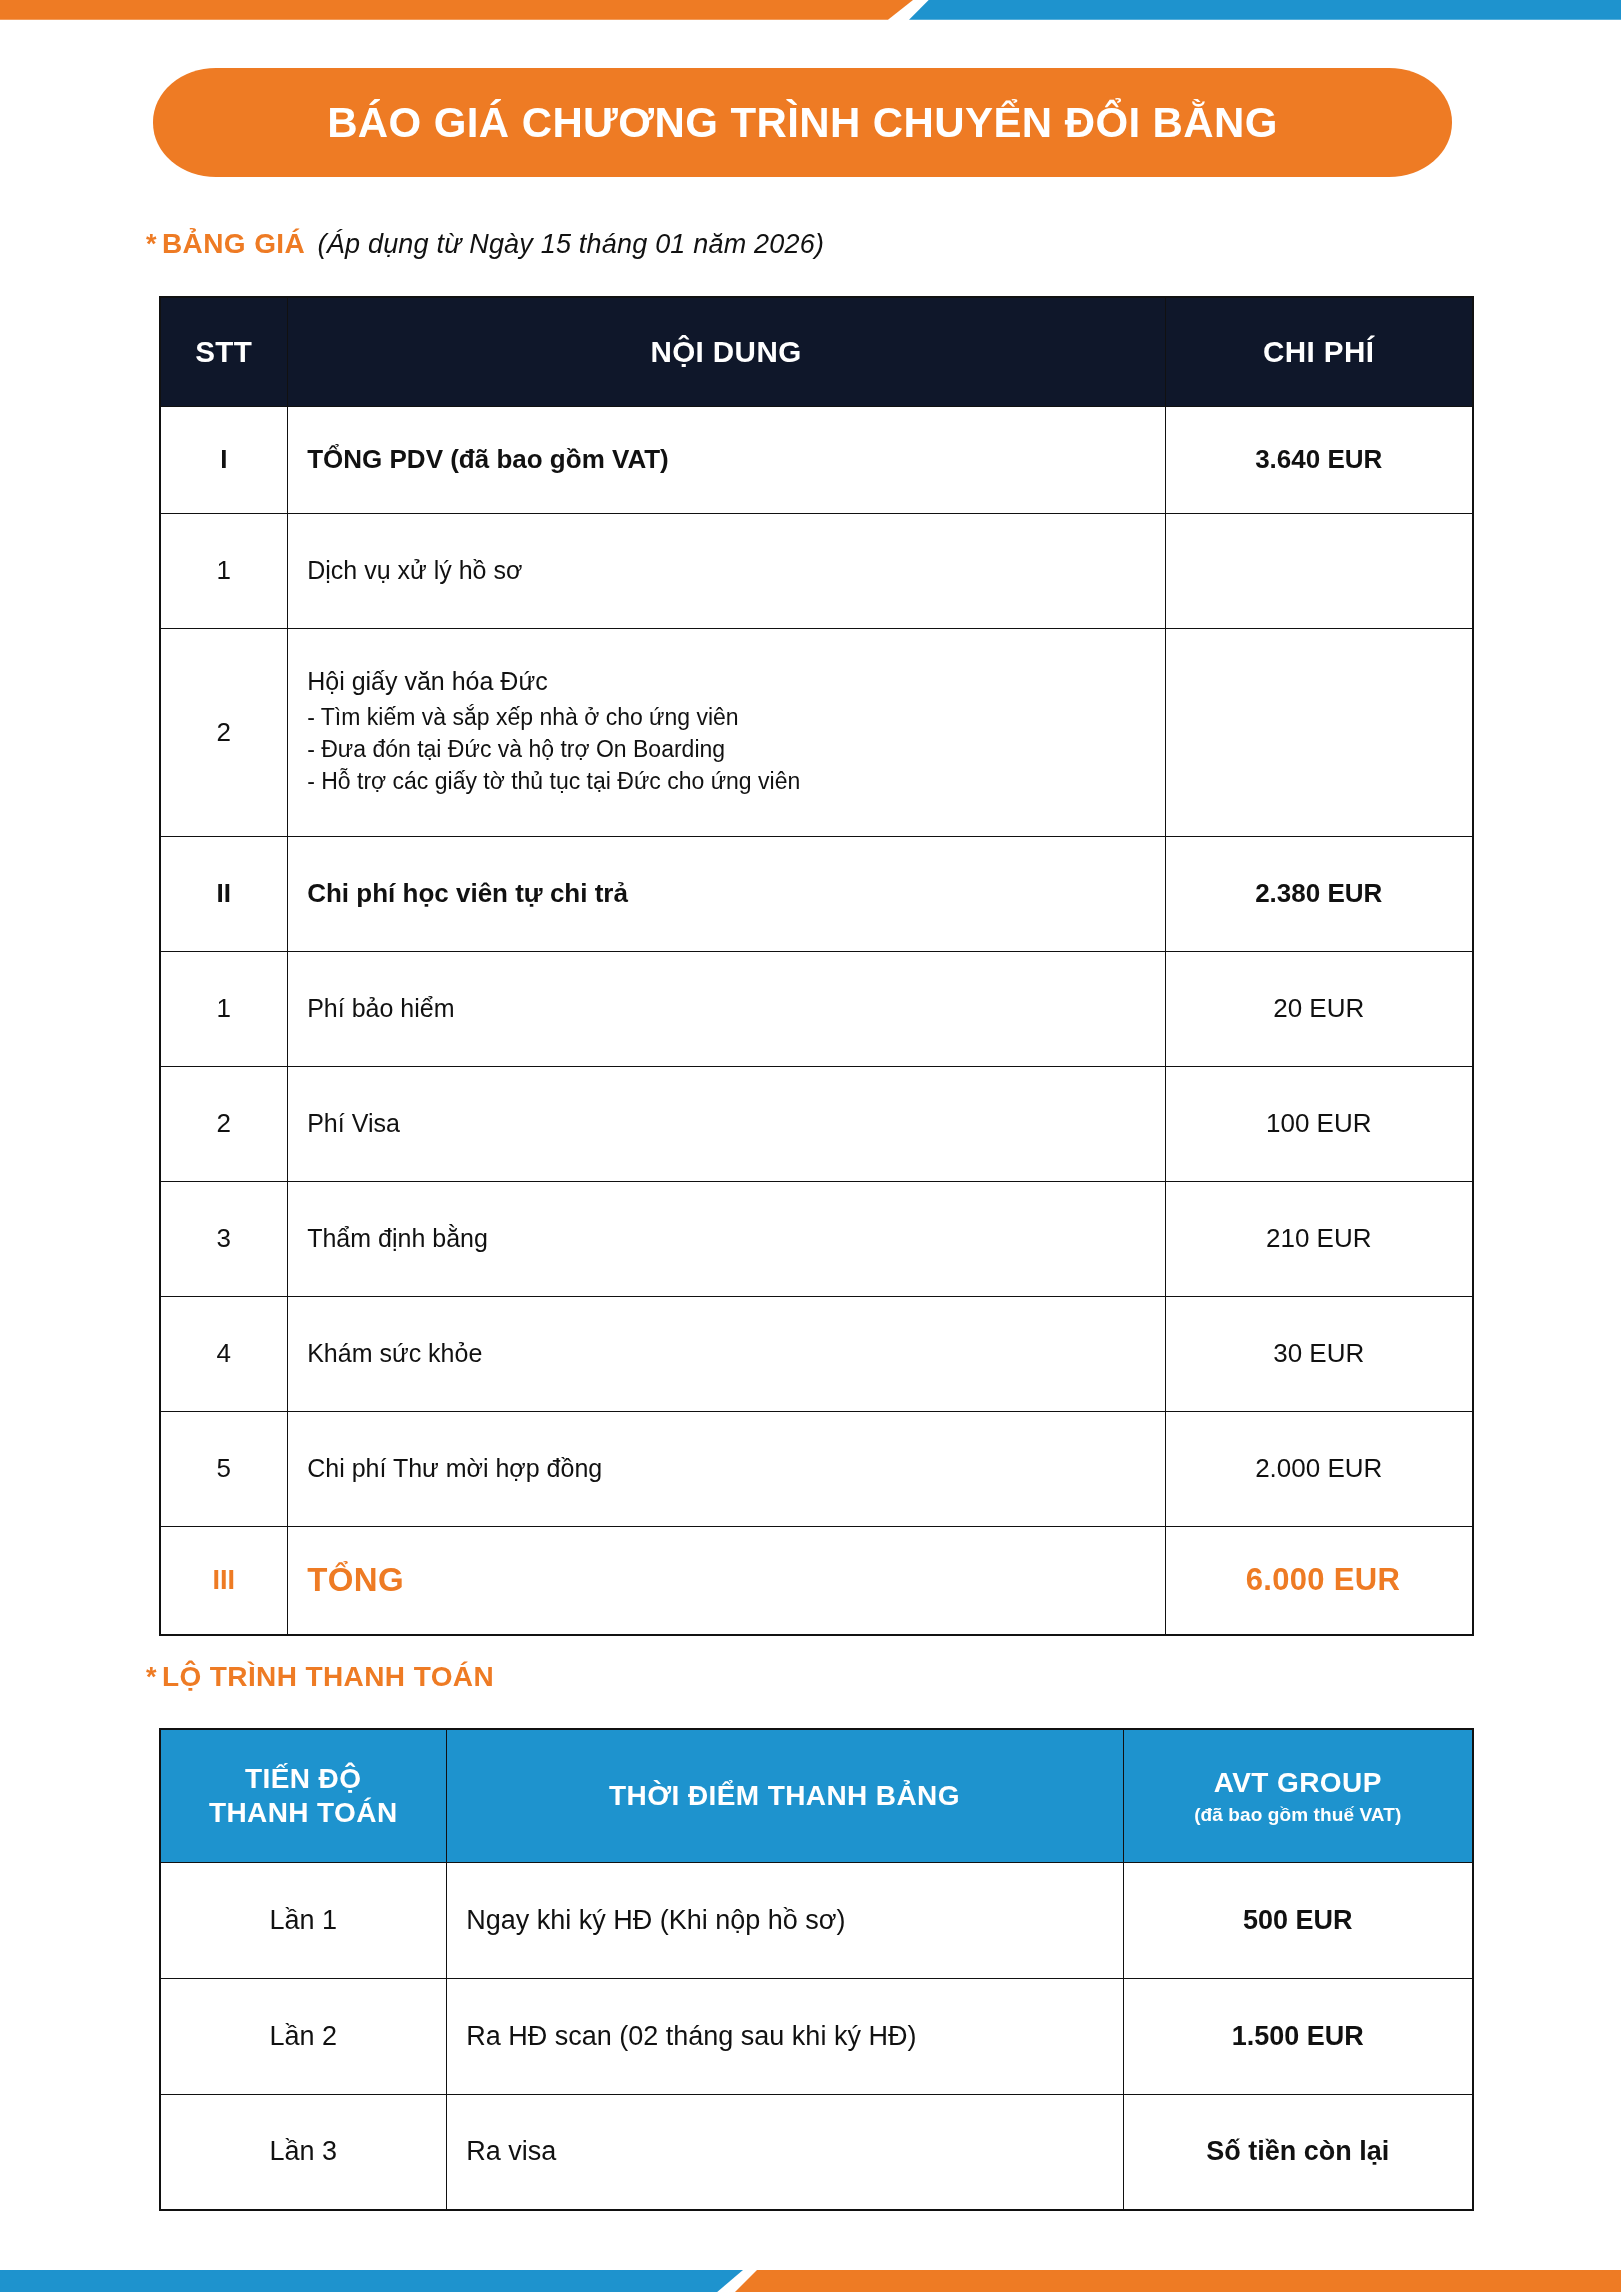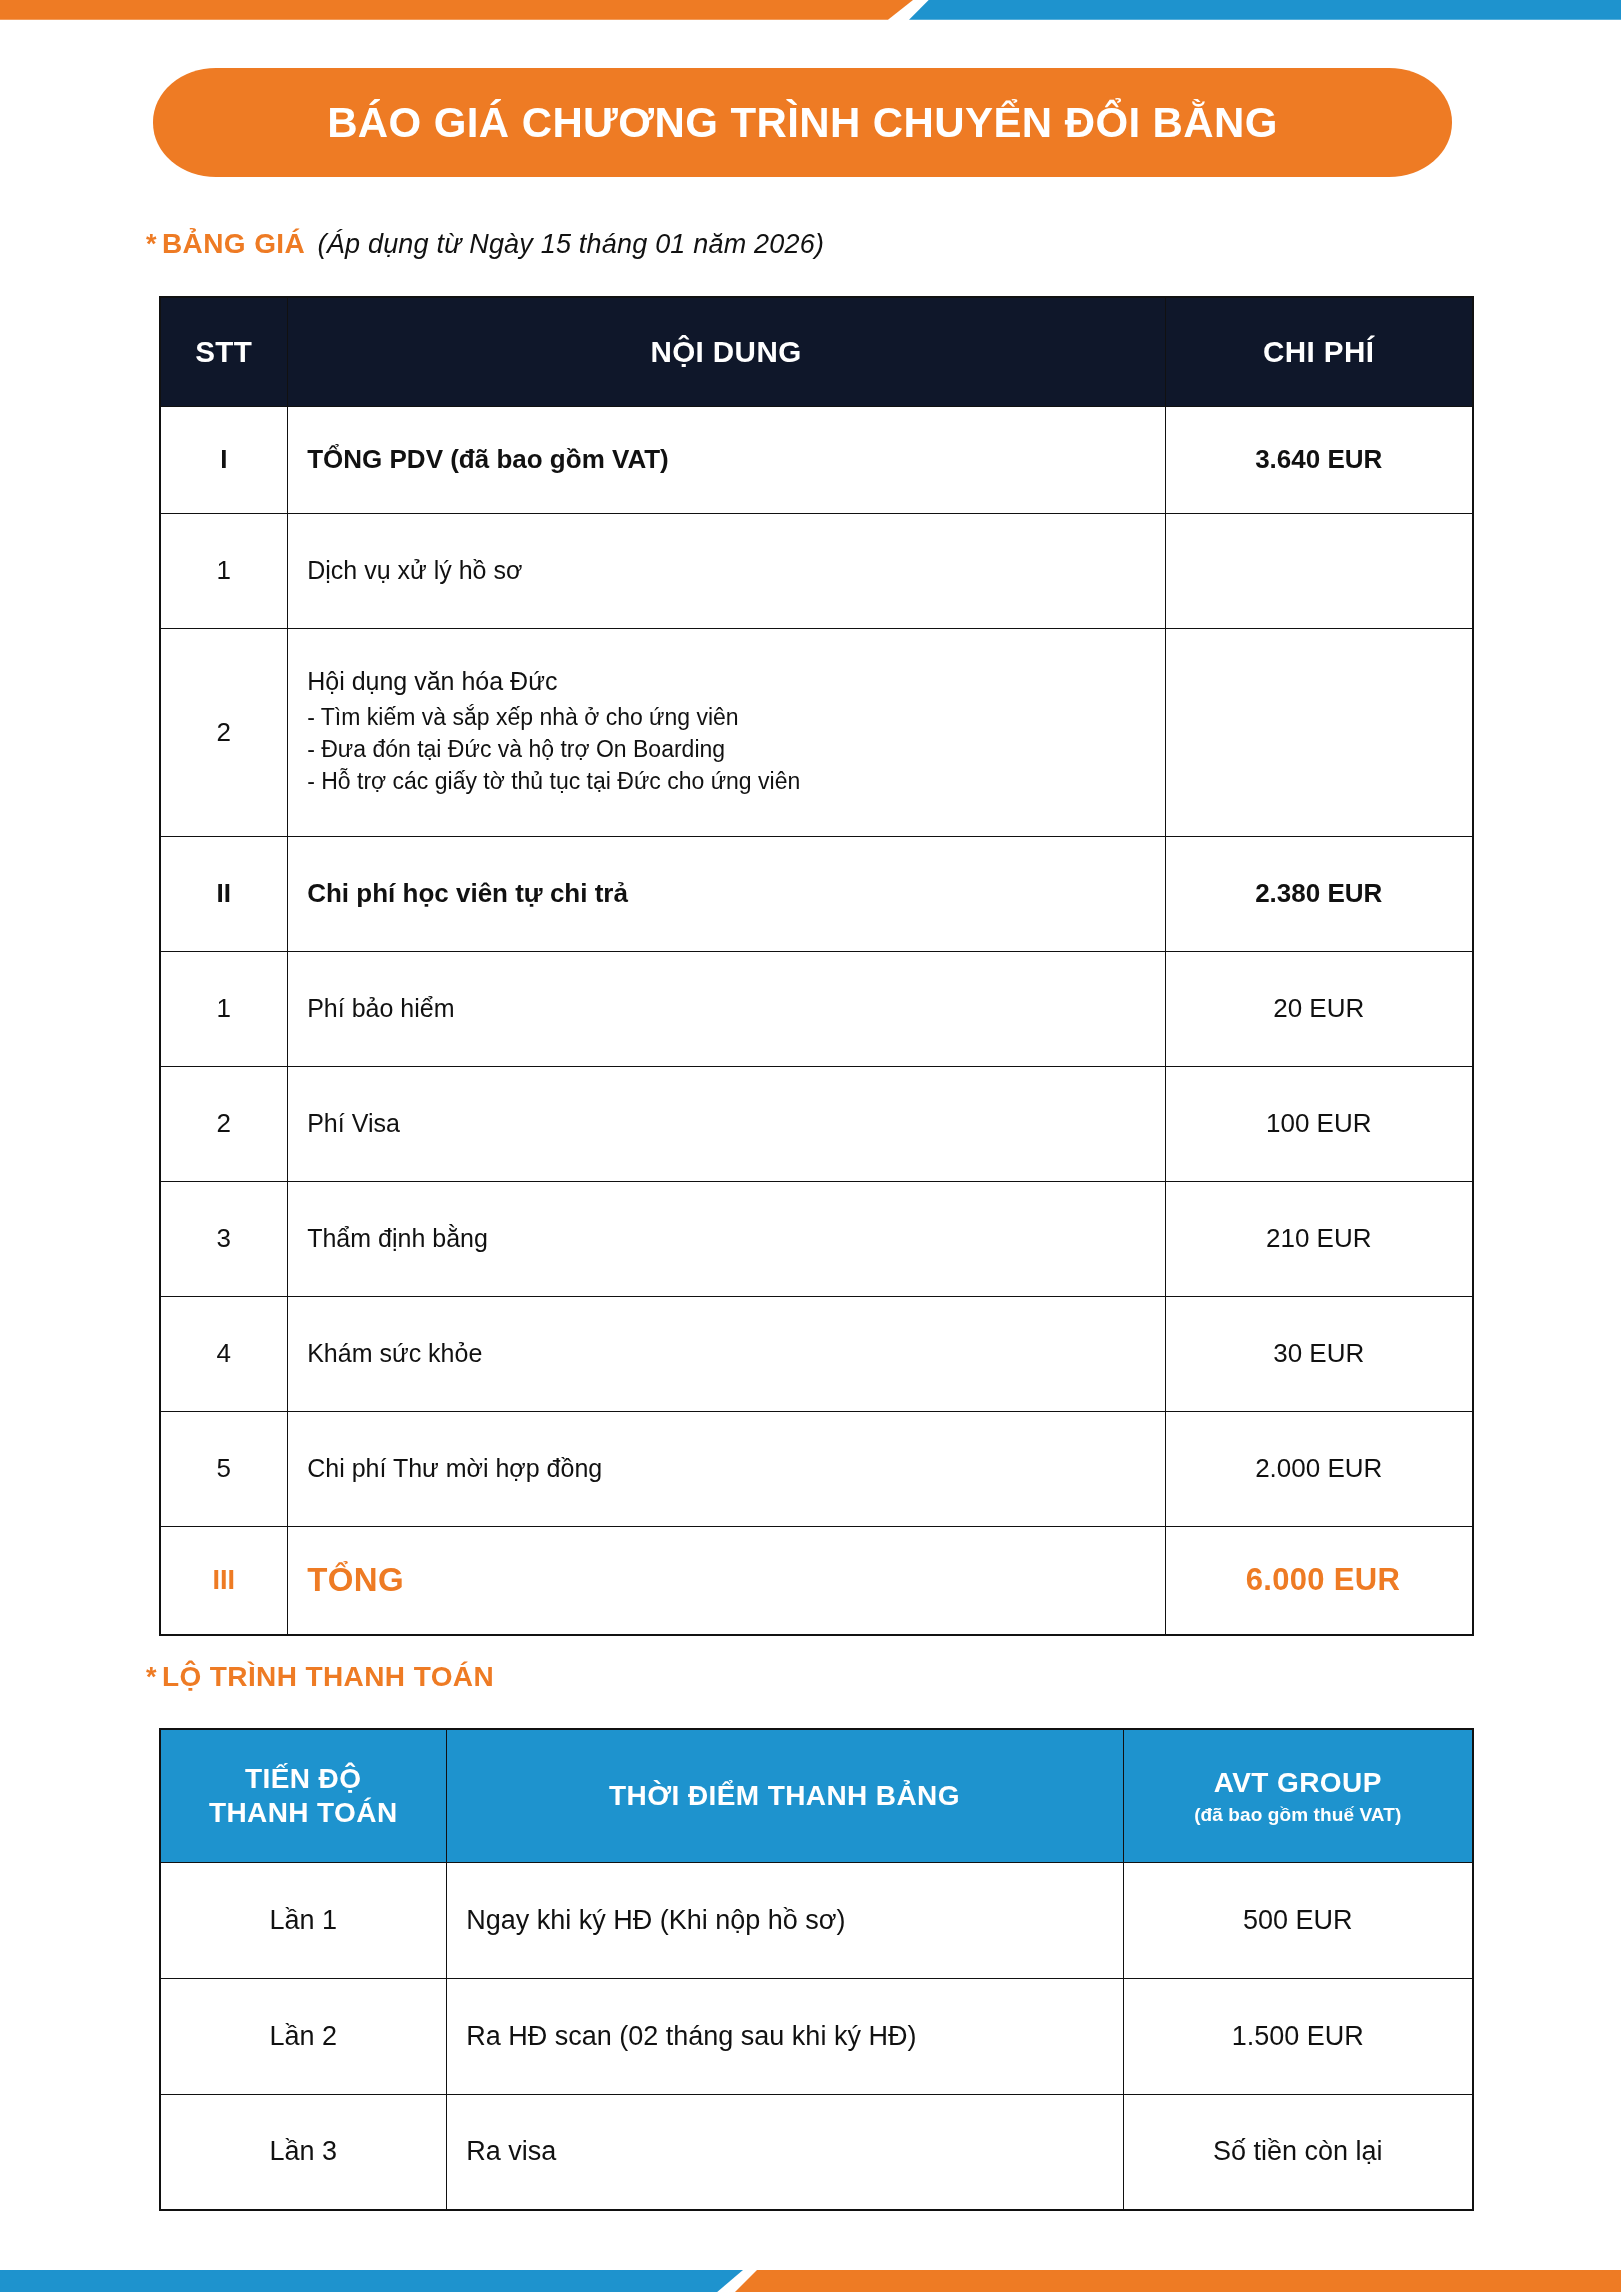--- a/index.html
+++ b/index.html
@@ -94,21 +94,21 @@
   #pay-table th {
     background:#1E93CE; color:#fff;
     font-size:28px; font-weight:bold; text-align:center;
     height:133px; line-height:1.22; letter-spacing:0.4px;
   }
   #pay-table th .small {
     display:block; font-size:19px; font-weight:bold; letter-spacing:0.1px; margin-top:2.7px;
   }
   #pay-table td { height:116px; font-size:27px; }
   #pay-table td.stage  { text-align:center; }
-  #pay-table td.amount { text-align:center; }
+  #pay-table td.amount { text-align:center;font-weight:bold; }
 </style>
 </head>
 <body>
 
 <div class="page">
 
   <div class="topbar">
     <div class="orange"></div>
     <div class="blue"></div>
   </div>
@@ -142,21 +142,21 @@
         <tr class="normal" style="height: 115px;">
           <td class="stt">1</td>
           <td class="name">
             <div>Dịch vụ xử lý hồ sơ</div>
           </td>
           <td class="cost"></td>
         </tr>
         <tr class="normal" style="height: 208px;">
           <td class="stt">2</td>
           <td class="name">
-            <div>Hội dụng văn hóa Đức</div>
+            <div>Hội giấy văn hóa Đức</div>
             <div class="sub">
               <div>- Tìm kiếm và sắp xếp nhà ở cho ứng viên</div>
               <div>- Đưa đón tại Đức và hộ trợ On Boarding</div>
               <div>- Hỗ trợ các giấy tờ thủ tục tại Đức cho ứng viên</div>
             </div>
           </td>
           <td class="cost"></td>
         </tr>
         <tr class="bold" style="height: 115px; margin-top: 28px;">
           <td class="stt">II</td>

